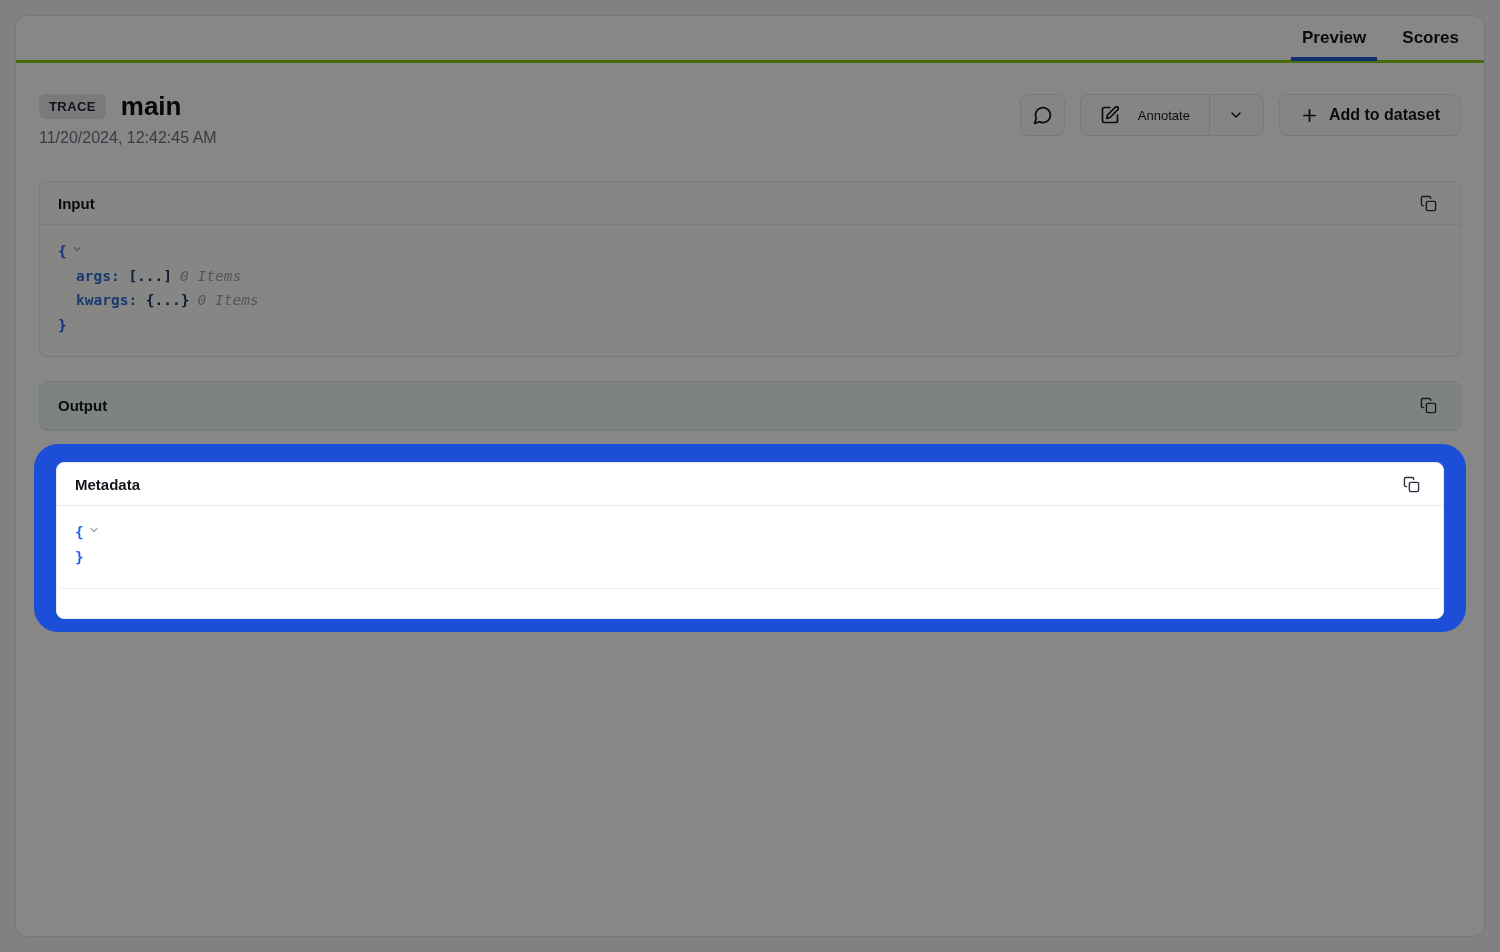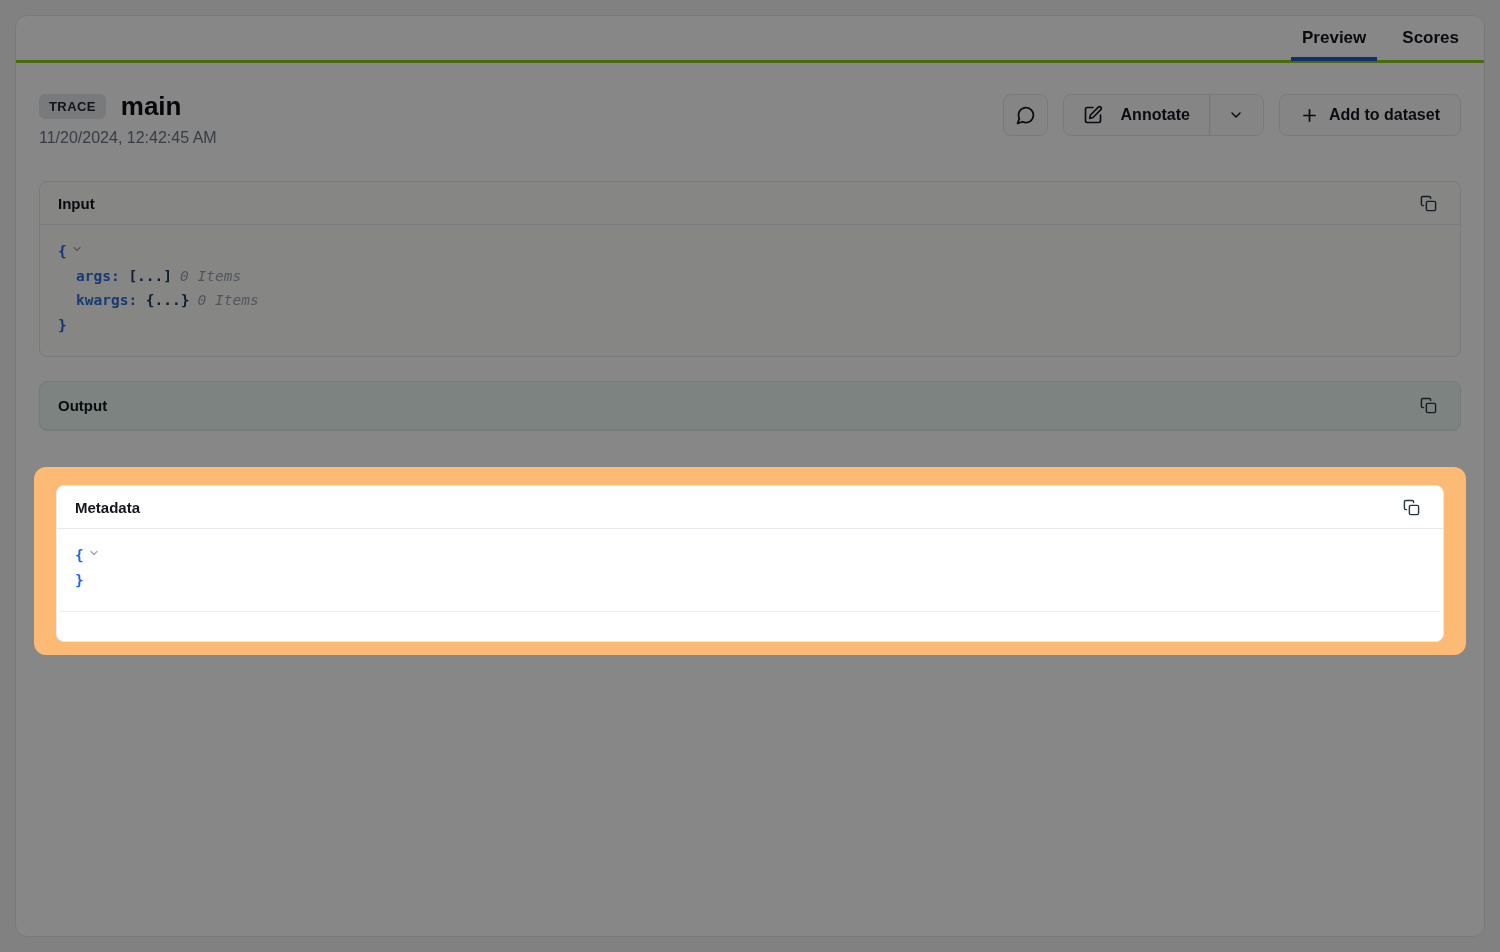--- a/index.html
+++ b/index.html
@@ -83,21 +83,21 @@
     background: #fbfcfd;
     border: 1px solid #e3e5e9;
     border-radius: 8px;
     overflow: hidden;
     height: 42px;
   }
   .split-btn .seg {
     display: inline-flex; align-items: center; justify-content: center;
     gap: 18px; border: none; background: transparent;
     font-family: "Liberation Sans", sans-serif;
-    font-size: 16px; font-weight: 700; color: #14161c;
+    font-size: 13px; font-weight: 400; color: #14161c;
     cursor: pointer;
   }
   .split-btn .seg.main { padding: 0 19px; }
   .split-btn .seg.caret { width: 54px; border-left: 1px solid #d9dce1; }
   .btn-add { padding: 0 20px; }
   svg.ic { display: block; }
   
   .panel {
     border: 1px solid #e4e6ea;
     border-radius: 8px;
@@ -135,23 +135,23 @@
   .j-indent { padding-left: 18px; }
   .j-line { white-space: pre; }
   .collapse-chevron {
     display: inline-block; vertical-align: 1px; margin-left: 4px;
     color: #9aa3af; cursor: pointer;
   }
   
   .spotlight {
     position: relative;
     z-index: 60;
-    margin: 36px -5px 0;
-    background: #fdba74;
-    border-radius: 12px;
+    margin: 13px -5px 0;
+    background: #1d4ed8;
+    border-radius: 24px;
     padding: 18px 22px 13px;
   }
   .metadata-panel {
     border: 1px solid #e6e9ef;
     border-radius: 8px;
     background: #ffffff;
   }
   .media-section {
     border-top: 1px solid #e9ecf1;
     margin: 0 3px;

